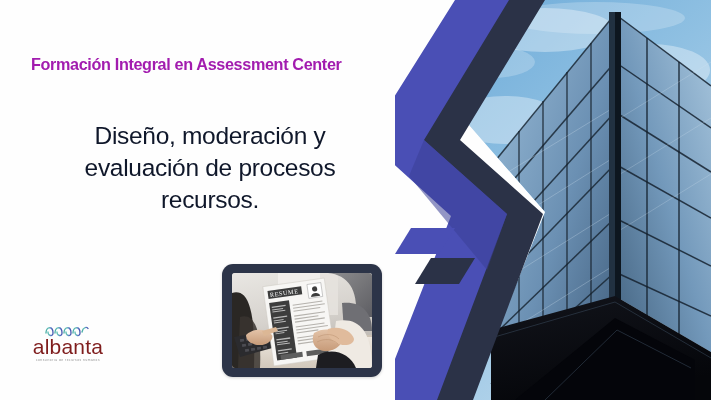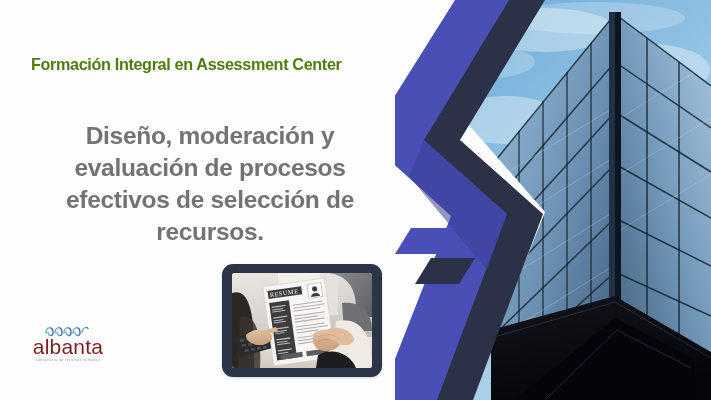--- a/index.html
+++ b/index.html
@@ -9,27 +9,27 @@
     -webkit-font-smoothing:antialiased;
   }
   .slide{position:absolute;inset:0;background:#fefefe;overflow:hidden;}
 
   
   .left-panel{position:absolute;left:0;top:0;width:420px;height:400px;}
 
   .headline{
     position:absolute;left:31px;top:55px;width:370px;
     font-size:16.2px;font-weight:700;letter-spacing:-0.35px;
-    color:#4d7c0f;line-height:1.15;white-space:nowrap;
+    color:#a21caf;line-height:1.15;white-space:nowrap;
   }
 
   .subhead{
     position:absolute;left:40px;top:120px;width:340px;
-    text-align:center;color:#737373;
-    font-size:24.5px;font-weight:700;line-height:1.30;
+    text-align:center;color:#0f172a;
+    font-size:24.5px;font-weight:400;line-height:1.30;
     letter-spacing:-0.3px;
   }
 
   
   .logo{position:absolute;left:22px;top:322px;width:92px;height:56px;}
   .logo-mark{position:absolute;left:22px;top:0px;width:46px;height:16px;}
   .logo-word{
     position:absolute;left:0;top:14px;width:92px;text-align:center;
     font-size:21px;font-weight:400;color:#7f1d1d;letter-spacing:0.2px;
     line-height:1;
@@ -63,21 +63,20 @@
 
 <div class="slide">
 
   <div class="left-panel">
 
     <div class="headline">Formación Integral en Assessment Center</div>
 
     <div class="subhead">
       <div>Diseño,  moderación y</div>
       <div>evaluación de procesos</div>
-      <div>efectivos de selección de</div>
       <div>recursos.</div>
     </div>
 
     <div class="logo">
       <div class="logo-mark">
         <svg viewBox="0 0 92 32" width="46" height="16" aria-hidden="true">
           <defs>
             <linearGradient id="helixG" x1="0" y1="0" x2="1" y2="0">
               <stop offset="0%" stop-color="#3fa9a0"></stop>
               <stop offset="42%" stop-color="#6ec4bd"></stop>

